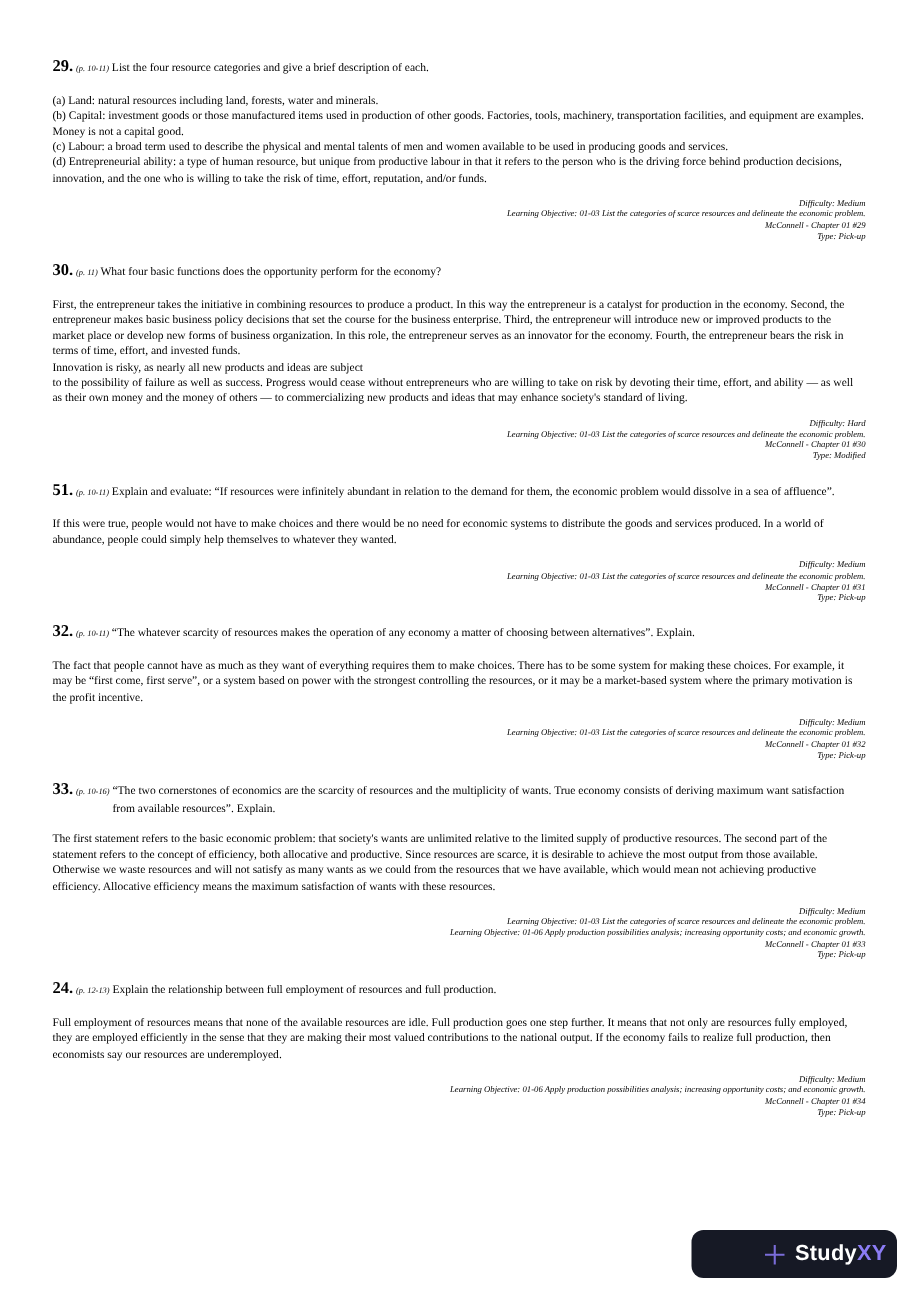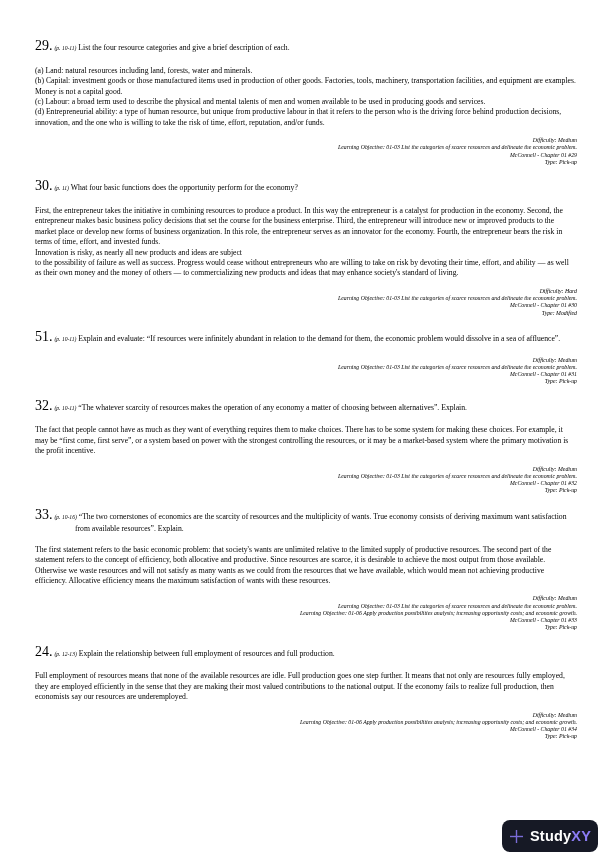--- a/index.html
+++ b/index.html
@@ -15,21 +15,21 @@
   .sheet { padding: 37px 35px 0 35px; }
 
   .question { margin: 0; }
   .q-header {
     font-size: 7.7px;
     line-height: 1.35;
     padding-left: 40px;
     text-indent: -40px;
     margin: 0 0 10px 0;
   }
-  .q-num { font-size: 14px; }
+  .q-num { font-size: 11px; font-weight: bold; }
   .q-ref { font-size: 5.6px; font-style: italic; }
   .q-text { font-size: 7.7px; text-align: center; }
   .answer {
     font-size: 7.7px;
     line-height: 1.35;
     white-space: pre-line;
     margin: 0 0 9px 0;
   }
   .meta {
     font-size: 5.8px;
@@ -101,20 +101,21 @@
           <div class="meta-line">Type: Modified</div>
         </div>
   </section>
 
   <section class="question">
     <div class="q-header">
       <span class="q-num">51.</span>
       <span class="q-ref">(p. 10-11)</span>
       <span class="q-text">Explain and evaluate: “If resources were infinitely abundant in relation to the demand for them, the economic problem would dissolve in a sea of affluence”.</span>
     </div>
+    <div class="answer">If this were true, people would not have to make choices and there would be no need for economic systems to distribute the goods and services produced. In a world of abundance, people could simply help themselves to whatever they wanted.</div>
     <div class="meta">
           <div class="meta-line">Difficulty: Medium</div>
           <div class="meta-line">Learning Objective: 01-03 List the categories of scarce resources and delineate the economic problem.</div>
           <div class="meta-line">McConnell - Chapter 01 #31</div>
           <div class="meta-line">Type: Pick-up</div>
         </div>
   </section>
 
   <section class="question">
     <div class="q-header">
@@ -157,21 +158,21 @@
     <div class="meta">
           <div class="meta-line">Difficulty: Medium</div>
           <div class="meta-line">Learning Objective: 01-06 Apply production possibilities analysis; increasing opportunity costs; and economic growth.</div>
           <div class="meta-line">McConnell - Chapter 01 #34</div>
           <div class="meta-line">Type: Pick-up</div>
         </div>
   </section>
 </div>
 </div>
 
-<div class="logo" id="logo" style="background: rgb(22, 25, 37);">
+<div class="logo" id="logo" style="background: rgb(22, 25, 37); padding-left: 41px;">
   <span class="plus-icon">
     <svg id="plus-svg" width="15" height="15" viewBox="0 0 15 15">
       <line x1="7.5" y1="1" x2="7.5" y2="14" stroke-width="1.4" stroke="#7a6cd8"></line>
       <line x1="1" y1="7.5" x2="14" y2="7.5" stroke-width="1.4" stroke="#7a6cd8"></line>
     </svg>
   </span>
   <span class="brand"><span>Study</span><span id="brand-accent" style="color: rgb(139, 124, 245);">XY</span></span>
 </div>
 
 </body></html>

